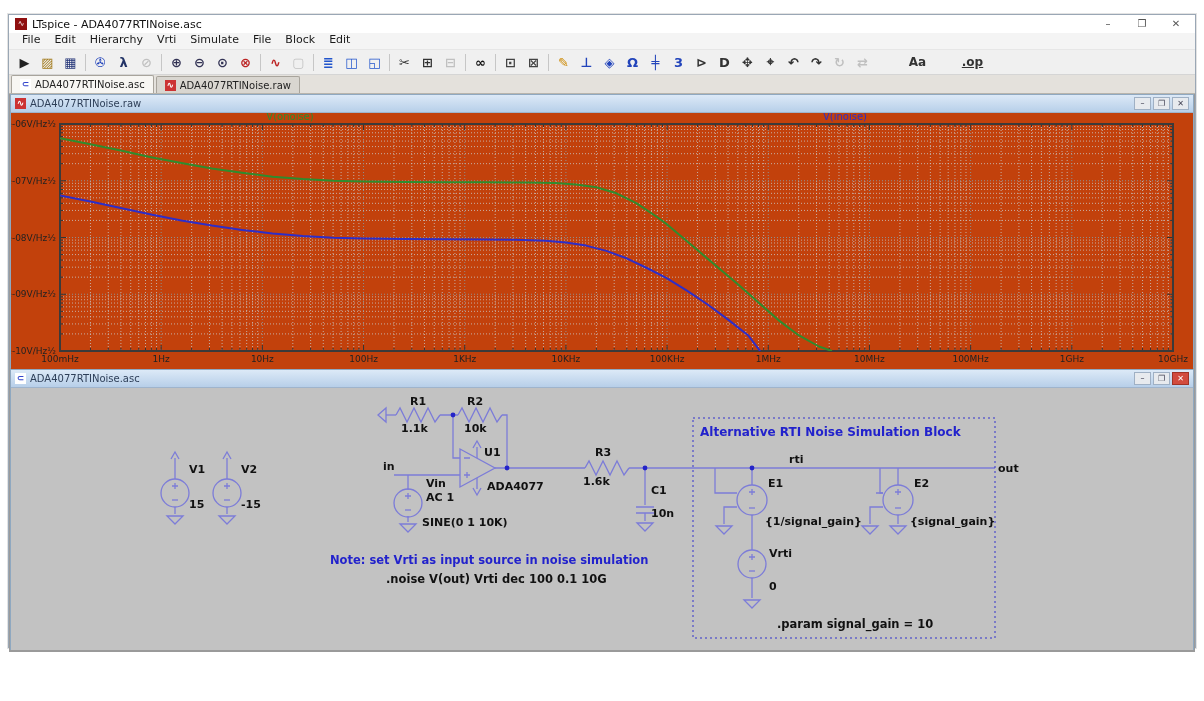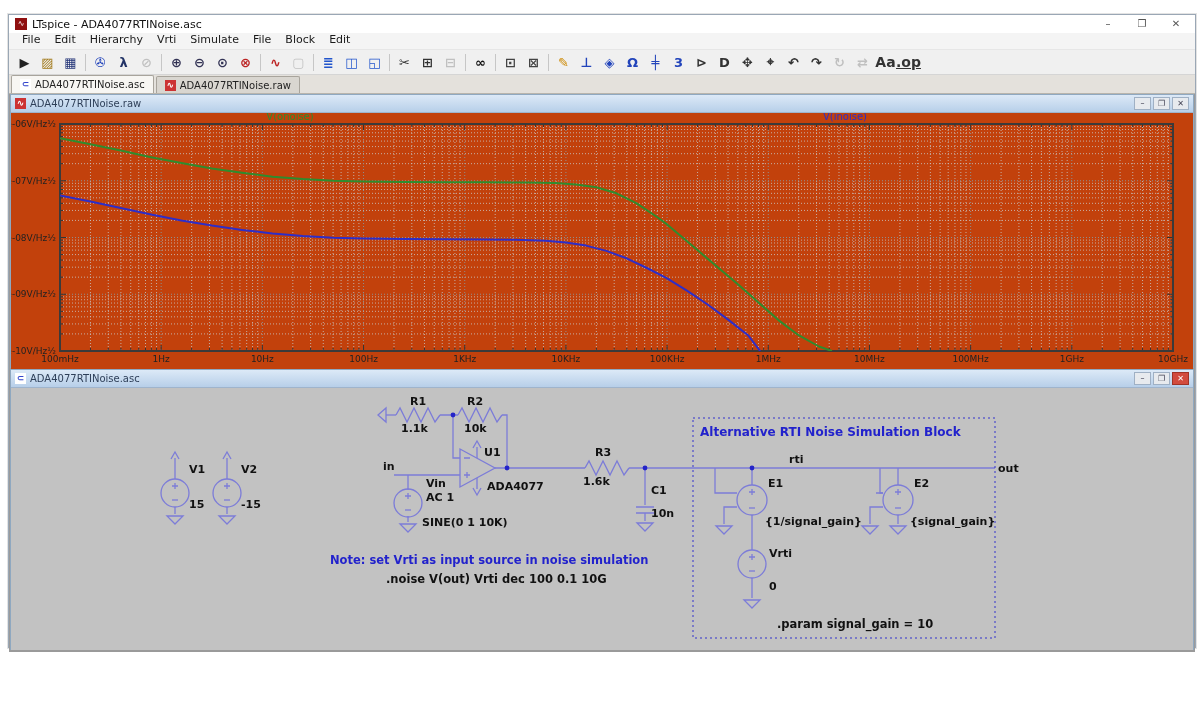--- a/index.html
+++ b/index.html
@@ -11,21 +11,21 @@
   .titlebar{height:18px;background:#ffffff;display:flex;align-items:center;padding:0 6px;font-size:11px;color:#111;}
   .logo{width:12px;height:12px;background:#8f1010;color:#fff;font-size:8px;line-height:12px;text-align:center;margin-right:5px;flex:none;}
   .winbtns{margin-left:auto;display:flex;gap:20px;padding-right:6px;}
   .winbtn{color:#555;font-size:10px;line-height:14px;width:14px;text-align:center;}
   
   .menubar{height:16px;background:#f4f4f4;display:flex;padding-left:6px;font-size:11px;color:#1a1a1a;border-bottom:1px solid #e6e6e6;}
   .mitem{padding:0 7px;}
   
   .toolbar{height:24px;background:#f0f0f0;border-bottom:1px solid #d5d5d5;display:flex;align-items:center;padding-left:4px;}
   .tbtn{width:23px;height:20px;display:flex;align-items:center;justify-content:center;font-size:13px;font-weight:bold;}
-  .tbtn.small{font-size:14px;}
+  .tbtn.small{font-size:12px;margin-left:32px;}
   .tbtn.dis{opacity:.45;}
   .tsep{width:1px;height:17px;background:#c6c6c6;margin:0 3px;flex:none;}
   
   .tabbar{height:18px;background:#e4e1dc;display:flex;align-items:flex-end;padding-left:2px;border-bottom:1px solid #b8b4ac;}
   .tab{height:16px;display:flex;align-items:center;gap:4px;padding:0 8px;font-size:10px;color:#222;
        background:#d9d6d0;border:1px solid #a8a49c;border-bottom:none;margin-right:2px;border-radius:2px 2px 0 0;}
   .tab.active{background:#f7f6f3;height:17px;}
   .tabicon{width:11px;height:11px;font-size:9px;line-height:11px;text-align:center;font-weight:bold;flex:none;}
   
   .client{position:relative;height:558px;background:#9a9a9a;overflow:hidden;}

